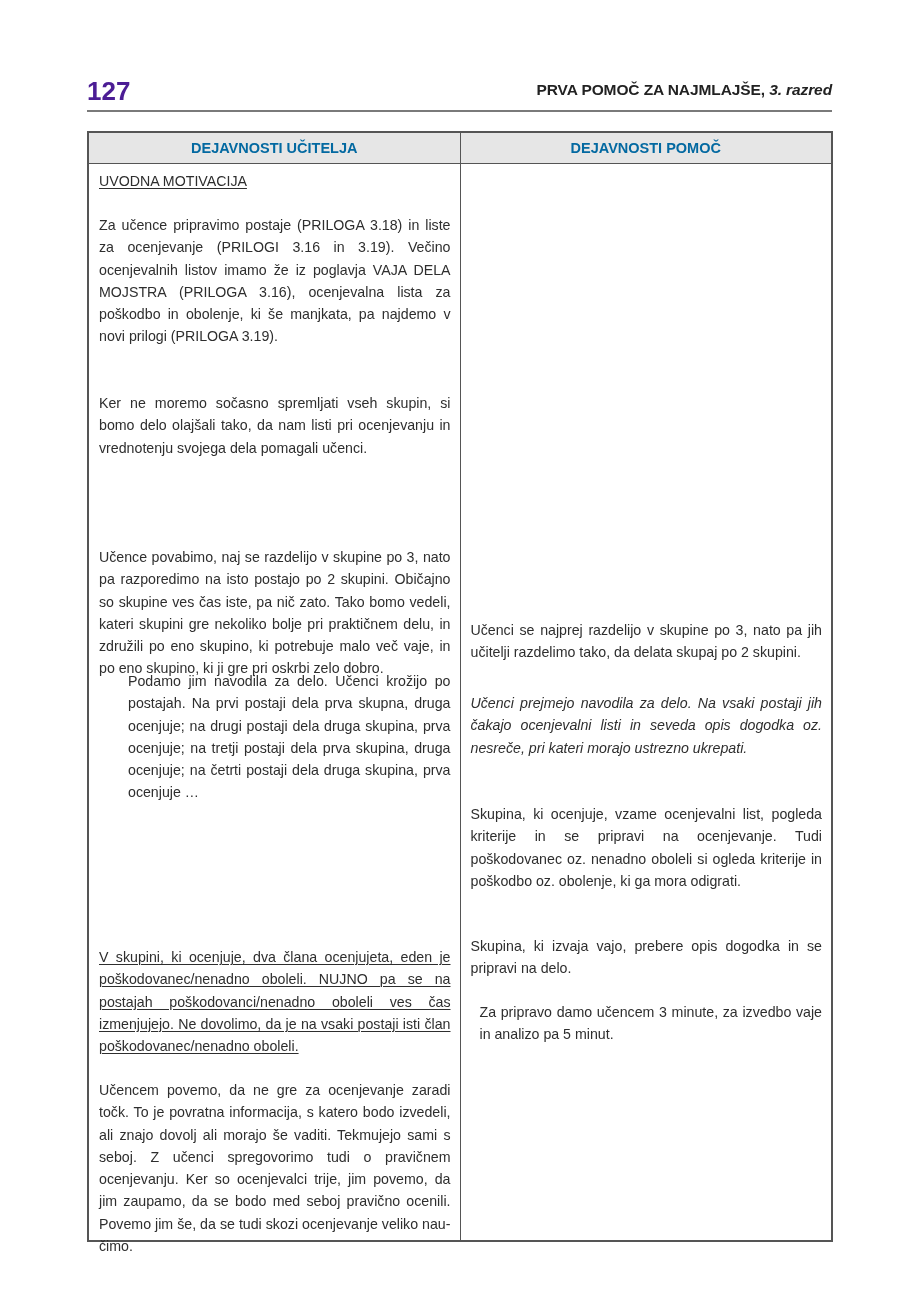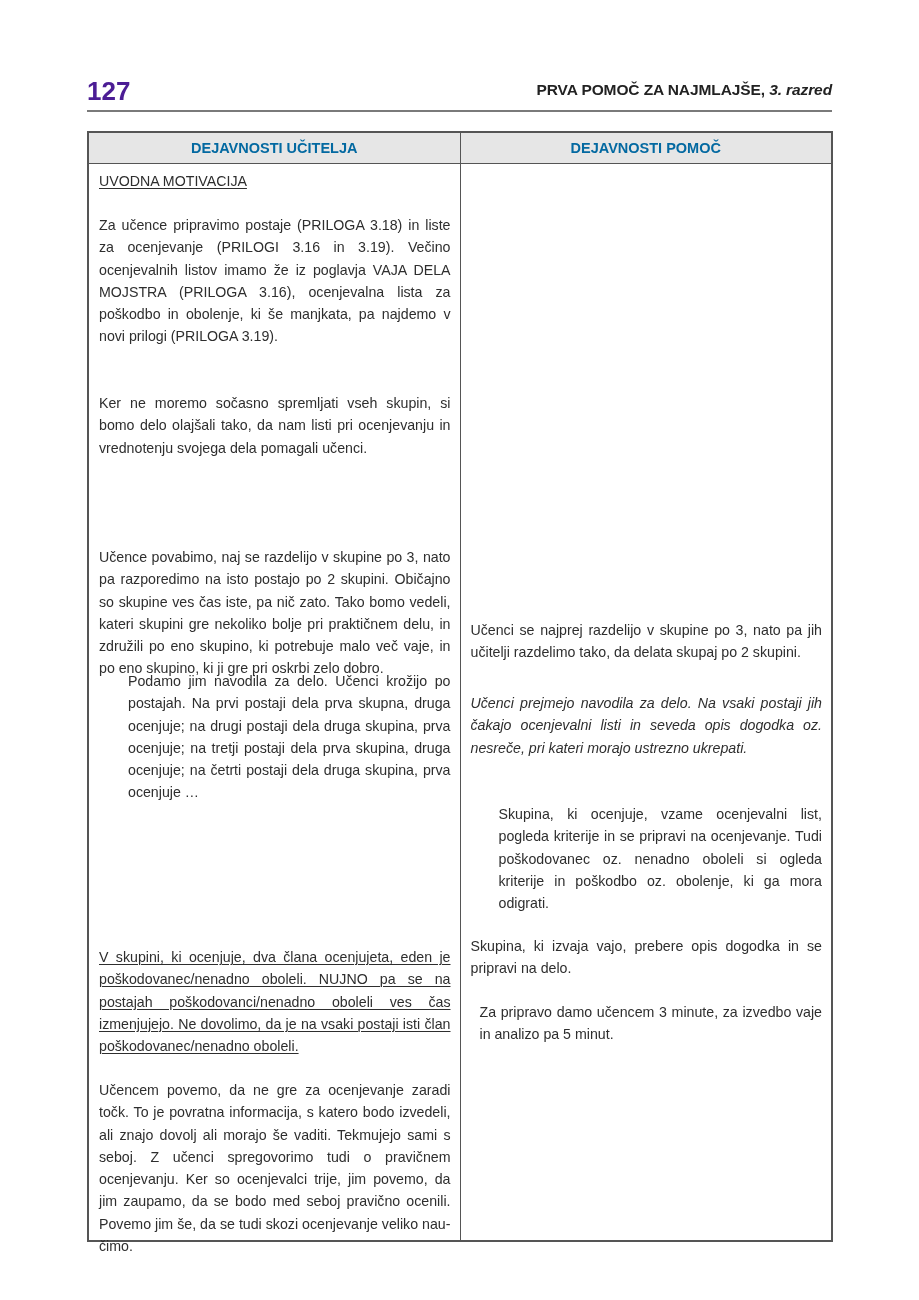--- a/index.html
+++ b/index.html
@@ -113,20 +113,20 @@
           <div class="para" style="top:382px;">Učence povabimo, naj se razdelijo v skupine po 3, nato pa razporedimo na isto postajo po 2 skupini. Običajno so skupine ves čas iste, pa nič zato. Tako bomo vedeli, kateri skupini gre neko­liko bolje pri praktičnem delu, in združili po eno skupino, ki potrebuje malo več vaje, in po eno skupino, ki ji gre pri oskrbi zelo dobro.</div>
           <div class="para" style="top:506px;margin-left:29px;">Podamo jim navodila za delo. Učenci krožijo po postajah. Na prvi postaji dela prva skupna, druga ocenjuje; na drugi postaji dela druga sku­pina, prva ocenjuje; na tretji postaji dela prva skupina, druga ocenjuje; na četrti postaji dela druga skupina, prva ocenjuje …</div>
           <div class="para u" style="top:771px;margin-top:11px;">V skupini, ki ocenjuje, dva člana ocenjujeta, eden je poškodovanec/nenadno oboleli. NUJ­NO pa se na postajah poškodovanci/nenadno oboleli ves čas izmenjujejo. Ne dovolimo, da je na vsaki postaji isti član poškodovanec/nena­dno oboleli.</div>
           <div class="para" style="top:915px;">Učencem povemo, da ne gre za ocenjevanje zaradi točk. To je povratna informacija, s kate­ro bodo izvedeli, ali znajo dovolj ali morajo še vaditi. Tekmujejo sami s seboj. Z učenci spre­govorimo tudi o pravičnem ocenjevanju. Ker so ocenjevalci trije, jim povemo, da jim zaupamo, da se bodo med seboj pravično ocenili. Povemo jim še, da se tudi skozi ocenjevanje veliko nau­čimo.</div>
         </div>
       </td>
       <td>
         <div class="col">
           <div class="para" style="top:415px;margin-top:40px;">Učenci se najprej razdelijo v skupine po 3, nato pa jih učitelji razdelimo tako, da delata skupaj po 2 skupini.</div>
           <div class="para" style="top:528px;font-style:italic;">Učenci prejmejo navodila za delo. Na vsaki po­staji jih čakajo ocenjevalni listi in seveda opis dogodka oz. nesreče, pri kateri morajo ustrezno ukrepati.</div>
-          <div class="para" style="top:639px;margin-left:28px;">Skupina, ki ocenjuje, vzame ocenjevalni list, pogleda kriterije in se pripravi na ocenjevanje. Tudi poškodovanec oz. nenadno oboleli si ogle­da kriterije in poškodbo oz. obolenje, ki ga mora odigrati.</div>
+          <div class="para" style="top:639px;">Skupina, ki ocenjuje, vzame ocenjevalni list, pogleda kriterije in se pripravi na ocenjevanje. Tudi poškodovanec oz. nenadno oboleli si ogle­da kriterije in poškodbo oz. obolenje, ki ga mora odigrati.</div>
           <div class="para" style="top:771px;">Skupina, ki izvaja vajo, prebere opis dogodka in se pripravi na delo.</div>
           <div class="para" style="top:837px;margin-left:9px;">Za pripravo damo učencem 3 minute, za izved­bo vaje in analizo pa 5 minut.</div>
         </div>
       </td>
     </tr>
   </tbody>
 </table>
 
 </body></html>

